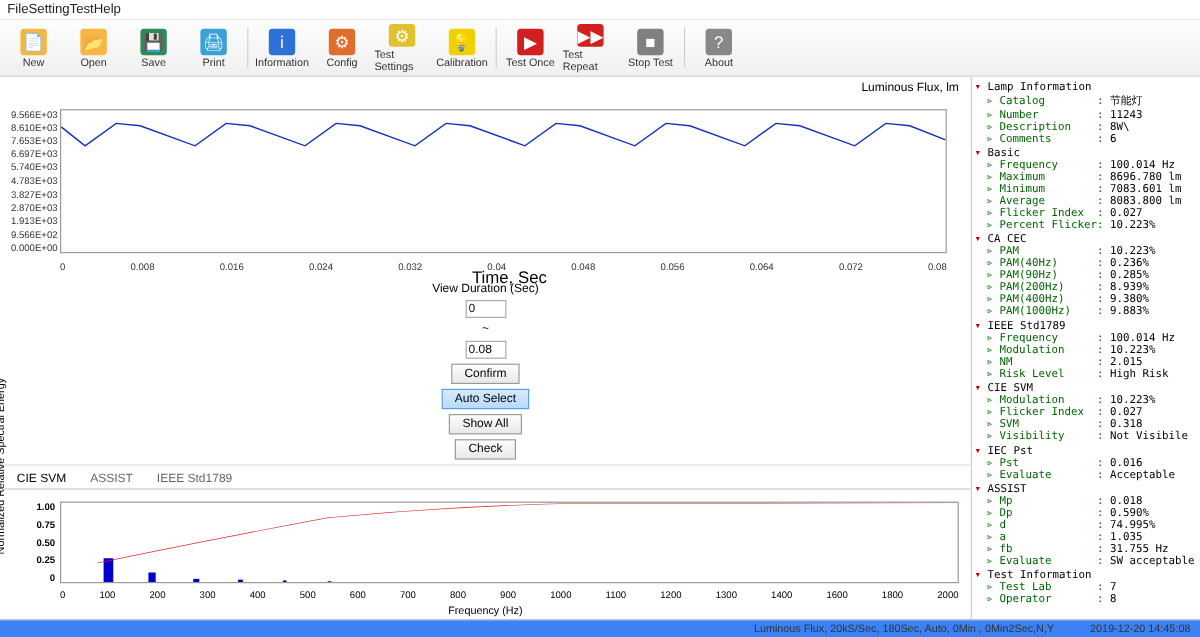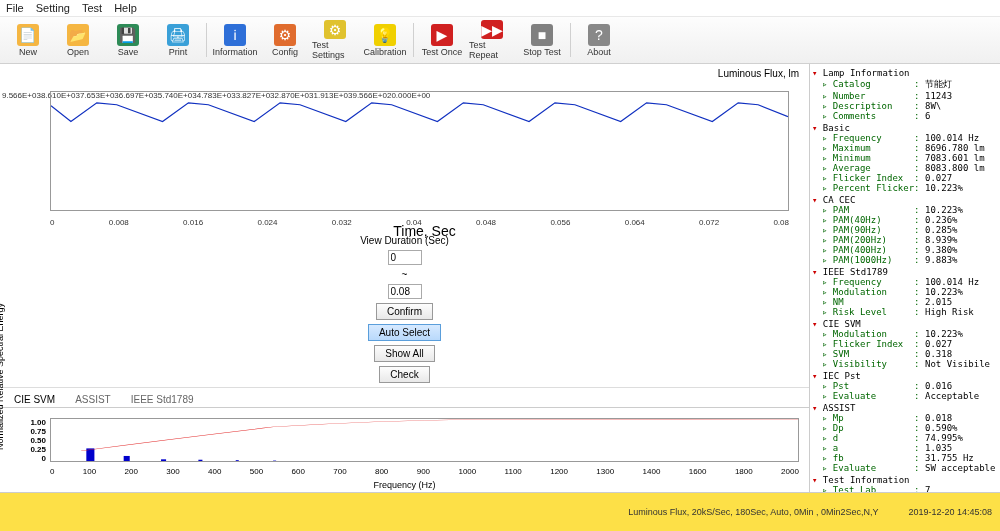--- a/index.html
+++ b/index.html
@@ -1,29 +1,29 @@
 <!DOCTYPE html>
 <html><head>
 <meta charset="utf-8">
 <style>
 * { box-sizing: border-box; margin: 0; padding: 0; }
 body { font-family: "Segoe UI", Tahoma, sans-serif; font-size: 11px; background: #fff; width: 1000px; height: 531px; overflow: hidden; display: flex; flex-direction: column; }
-.menubar { display: flex; gap: 12px; padding: 2px 6px; font-size: 11px; color: #222; border-bottom: 1px solid #e8e8e8; }
+.menubar { display: flex; padding: 2px 6px; font-size: 11px; color: #222; border-bottom: 1px solid #e8e8e8; }
 .menubar span { cursor: default; }
 .toolbar { display: flex; gap: 2px; padding: 2px 4px; border-bottom: 1px solid #d0d0d0; background: linear-gradient(#fdfdfd,#f0f0f0); }
 .tbtn { width: 48px; height: 42px; display: flex; flex-direction: column; align-items: center; justify-content: center; gap: 1px; border: 1px solid transparent; border-radius: 2px; font-size: 9px; color: #333; }
 .tbtn .ic { width: 22px; height: 22px; display: flex; align-items: center; justify-content: center; border-radius: 3px; font-size: 14px; color: #fff; }
 .tsep { width: 1px; background: #d0d0d0; margin: 4px 2px; }
 .main { flex: 1; display: flex; min-height: 0; }
 .left { flex: 1; display: flex; flex-direction: column; min-width: 0; border-right: 1px solid #ccc; }
 .chart-block { padding: 4px 10px 2px 50px; position: relative; }
 .chart-title { text-align: right; font-size: 10px; margin-left: 10px; }
 .chart1 { height: 150px; position: relative; }
 .plot1 { position: absolute; left: 0; top: 12px; right: 10px; bottom: 18px; border: 1px solid #999; }
-.y-ticks { position: absolute; left: -48px; top: 12px; bottom: 18px; width: 46px; display: flex; flex-direction: row; justify-content: space-between; text-align: right; font-size: 8px; color: #333; }
+.y-ticks { position: absolute; left: -48px; top: 12px; bottom: 18px; width: 46px; display: flex; flex-direction: column; justify-content: space-between; text-align: right; font-size: 8px; color: #333; }
 .x-ticks { position: absolute; left: 0; right: 10px; bottom: 2px; display: flex; justify-content: space-between; font-size: 8px; color: #333; }
 .x-label { position: absolute; left: 0; right: 0; bottom: -10px; text-align: center; font-size: 14px; }
 .controls { display: flex; align-items: center; gap: 4px; padding: 4px 8px; font-size: 10px; border-bottom: 1px solid #ddd; flex-direction: column; }
 .controls input { width: 34px; font-size: 10px; padding: 1px 2px; border: 1px solid #aaa; }
 .controls button { font-size: 10px; padding: 2px 10px; border: 1px solid #999; background: linear-gradient(#fdfdfd,#e8e8e8); }
 .controls button.sel { background: linear-gradient(#d6e9ff,#b9d9fb); border-color: #5a9edb; }
 .tabs { display: flex; gap: 12px; padding: 4px 10px 0 10px; font-size: 10px; border-bottom: 1px solid #ccc; }
 .tab { padding: 2px 4px; color: #666; }
 .tab.active { color: #000; }
 .chart2wrap { flex: 1; position: relative; padding: 10px 10px 4px 50px; }
@@ -35,21 +35,21 @@
 .legend { position: absolute; right: 40px; top: 30px; background: #fff; font-size: 9px; }
 .legend div { display: flex; align-items: center; gap: 6px; margin: 2px 0; }
 .lg-box { width: 28px; height: 10px; background: #0000cc; }
 .lg-line { width: 28px; height: 2px; background: #e02020; }
 .right { width: 190px; overflow-y: auto; font-family: Consolas, monospace; font-size: 9px; padding: 2px 2px; background: #fff; }
 .tree-h { color: #000; margin-top: 2px; }
 .tree-h::before { content: "▾ "; color: #c00; }
 .tree-i { color: #006600; margin-left: 10px; white-space: pre; }
 .tree-i::before { content: "▹ "; color: #006600; }
 .tree-i .v { color: #000; }
-.statusbar { display: flex; justify-content: flex-end; gap: 30px; padding: 14px 8px; font-size: 9px; border-top: 1px solid #ccc; background: #fde047; color: #333; }
+.statusbar { display: flex; justify-content: flex-end; gap: 30px; padding: 2px 8px; font-size: 9px; border-top: 1px solid #ccc; background: #3b82f6; color: #333; }
 svg { display: block; }
 </style>
 </head>
 <body>
 
 <div class="menubar">
     <span>File</span>
     <span>Setting</span>
     <span>Test</span>
     <span>Help</span>

